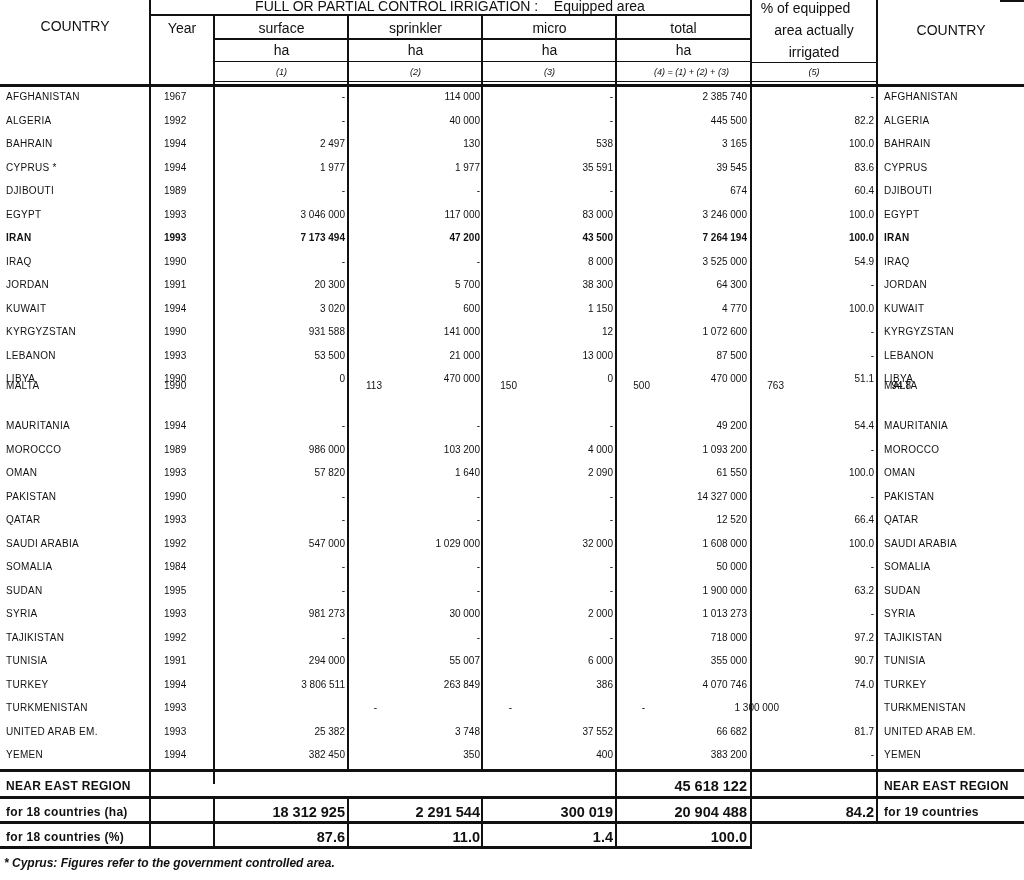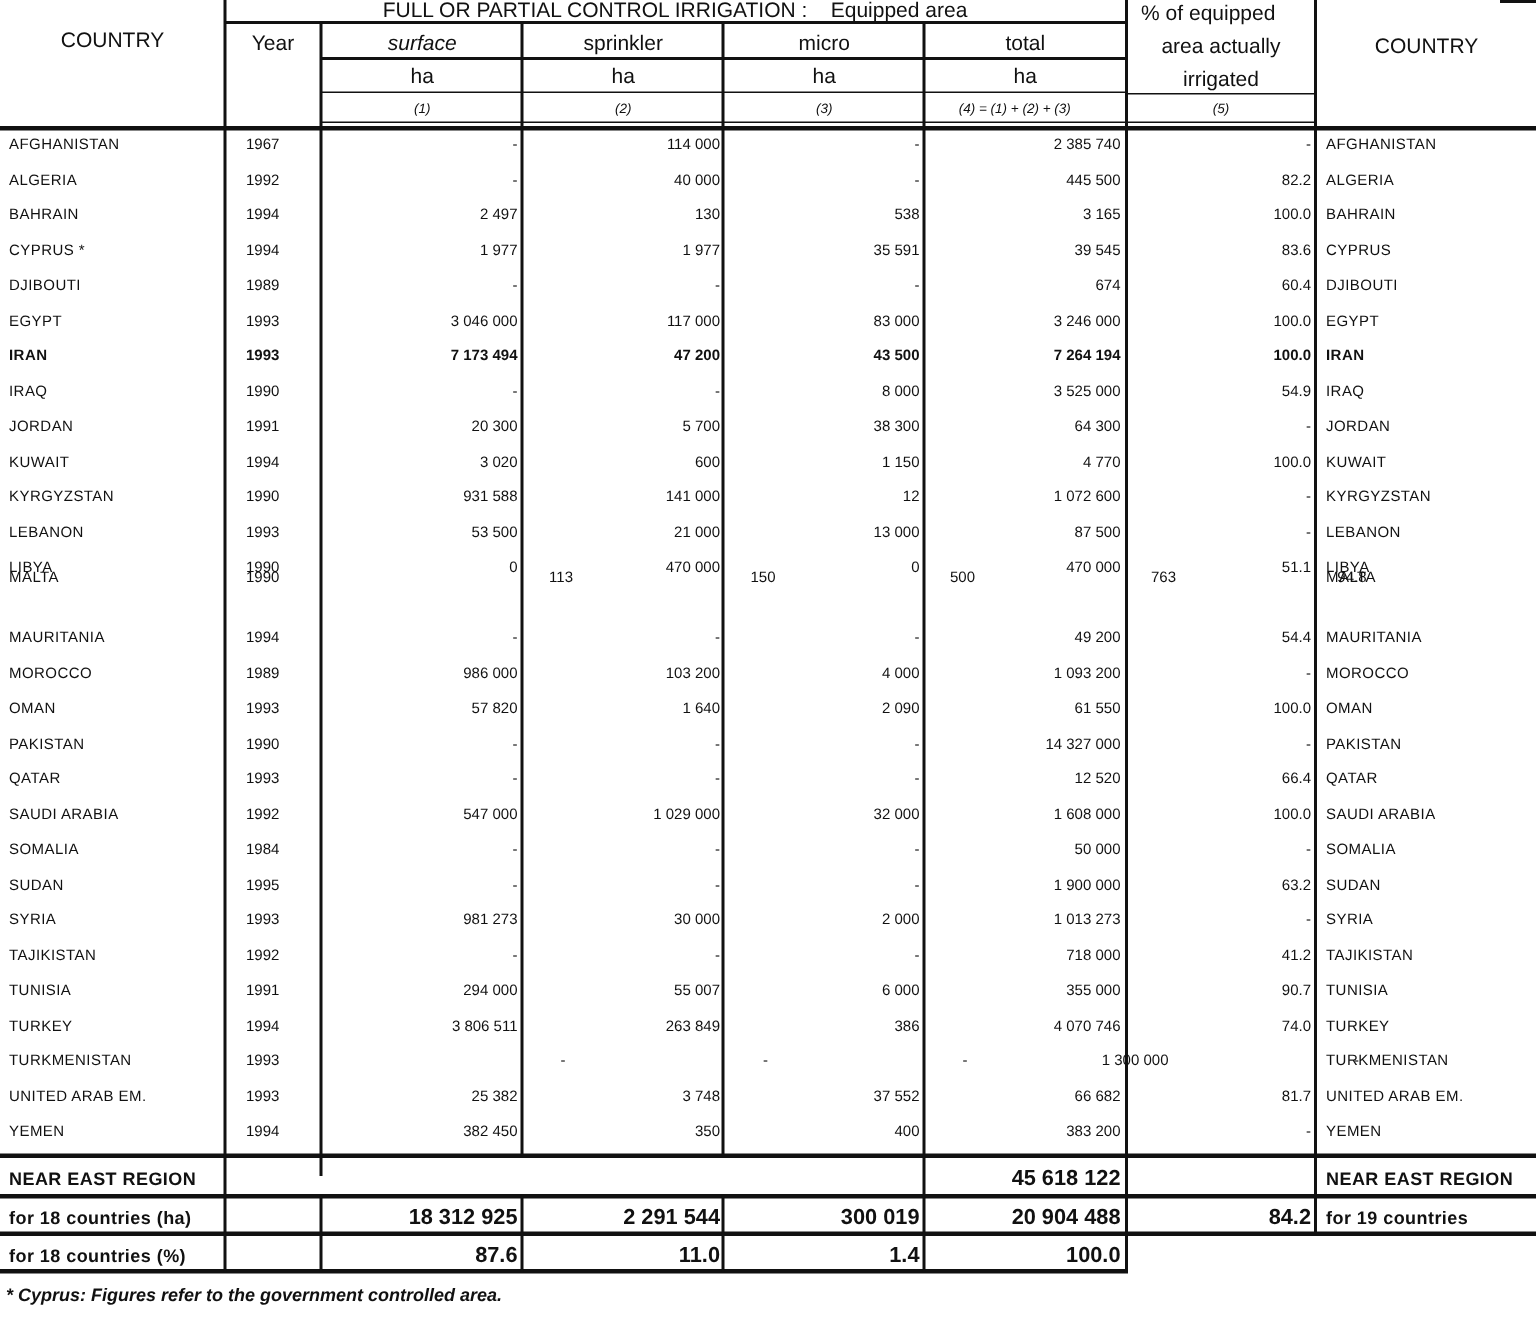--- a/index.html
+++ b/index.html
@@ -29,34 +29,34 @@
 <body>
 
 <div>
   <div class="abs hdr" style="left:0;top:18px;width:150px;">COUNTRY</div>
   <div class="abs hdr" style="left:150px;top:-2px;width:600px;">
     <span>FULL OR PARTIAL CONTROL IRRIGATION :</span>
     &nbsp;&nbsp;&nbsp;<span>Equipped area</span>
   </div>
   <div class="abs hdr" style="left:150px;top:20px;width:64px;">Year</div>
 
-  <div class="abs hdr" style="left:215px;top:20px;width:133px;font-style:italic;">surface</div>
+  <div class="abs hdr" style="left:215px;top:20px;width:133px;">surface</div>
   <div class="abs hdr" style="left:349px;top:20px;width:133px;">sprinkler</div>
   <div class="abs hdr" style="left:483px;top:20px;width:133px;">micro</div>
   <div class="abs hdr" style="left:617px;top:20px;width:133px;">total</div>
 
   <div class="abs hdr" style="left:215px;top:42px;width:133px;">ha</div>
   <div class="abs hdr" style="left:349px;top:42px;width:133px;">ha</div>
   <div class="abs hdr" style="left:483px;top:42px;width:133px;">ha</div>
   <div class="abs hdr" style="left:617px;top:42px;width:133px;">ha</div>
 
   <div class="abs sub" style="left:215px;top:67px;width:133px;">(1)</div>
   <div class="abs sub" style="left:349px;top:67px;width:133px;">(2)</div>
   <div class="abs sub" style="left:483px;top:67px;width:133px;">(3)</div>
-  <div class="abs sub" style="left:617px;top:67px;width:119px;font-style:italic;">(4) = (1) + (2) + (3)</div>
+  <div class="abs sub" style="left:632px;top:67px;width:119px;font-style:italic;">(4) = (1) + (2) + (3)</div>
 
   <div class="abs hdr" style="left:752px;top:0px;width:107px;">% of equipped</div>
   <div class="abs hdr" style="left:752px;top:22px;width:124px;">area actually</div>
   <div class="abs hdr" style="left:752px;top:44px;width:124px;">irrigated</div>
   <div class="abs sub" style="left:752px;top:67px;width:124px;">(5)</div>
 
   <div class="abs hdr" style="left:878px;top:22px;width:146px;">COUNTRY</div>
 </div>
 
 <div>
@@ -317,21 +317,21 @@
       <span class="c-pct">-</span>
       <span class="c-name2">SYRIA</span>
     </div>
     <div class="row" style="top: 627.5px;">
       <span class="c-name">TAJIKISTAN</span>
       <span class="c-year">1992</span>
       <span class="c-surf">-</span>
       <span class="c-spr">-</span>
       <span class="c-mic">-</span>
       <span class="c-tot">718 000</span>
-      <span class="c-pct">41.2</span>
+      <span class="c-pct">97.2</span>
       <span class="c-name2">TAJIKISTAN</span>
     </div>
     <div class="row" style="top: 651px;">
       <span class="c-name">TUNISIA</span>
       <span class="c-year">1991</span>
       <span class="c-surf">294 000</span>
       <span class="c-spr">55 007</span>
       <span class="c-mic">6 000</span>
       <span class="c-tot">355 000</span>
       <span class="c-pct">90.7</span>

